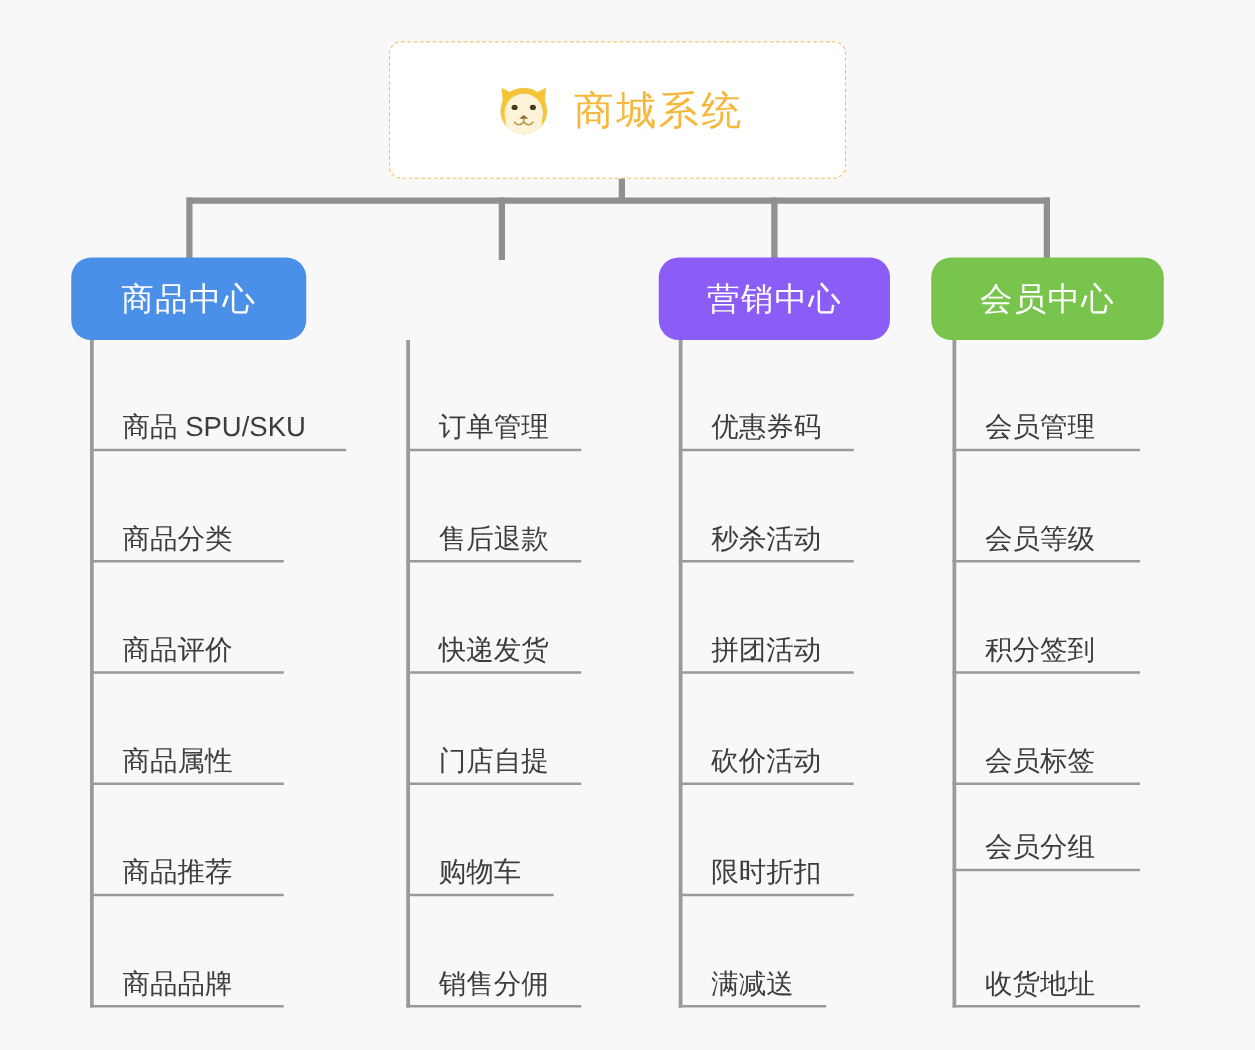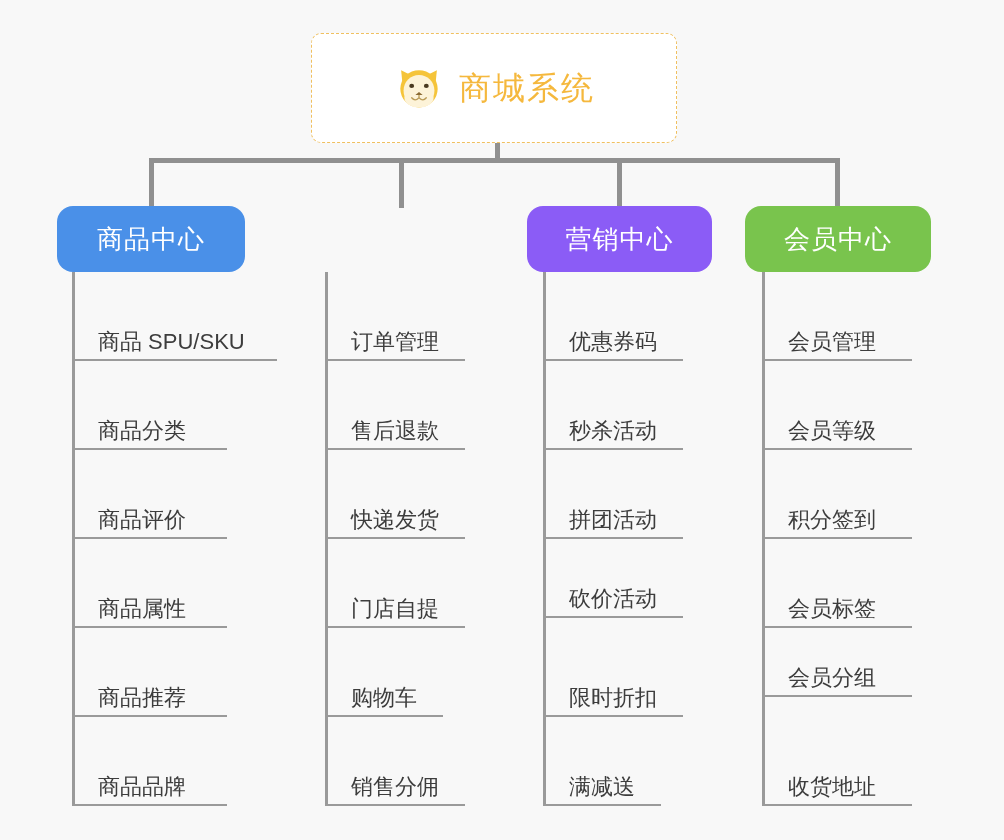--- a/index.html
+++ b/index.html
@@ -199,21 +199,21 @@
     <div class="leaf-spine" style="height:534px;"></div>
     <div class="leaf-item" style="top:0px; width:140px;">
       <span class="leaf-text">优惠券码</span>
     </div>
     <div class="leaf-item" style="top:89px; width:140px;">
       <span class="leaf-text">秒杀活动</span>
     </div>
     <div class="leaf-item" style="top:178px; width:140px;">
       <span class="leaf-text">拼团活动</span>
     </div>
-    <div class="leaf-item" style="top:257px; width:140px;text-align:center;">
+    <div class="leaf-item" style="top:267px; width:140px;text-align:center;">
       <span class="leaf-text">砍价活动</span>
     </div>
     <div class="leaf-item" style="top:356px; width:140px;">
       <span class="leaf-text">限时折扣</span>
     </div>
     <div class="leaf-item" style="top:445px; width:118px;">
       <span class="leaf-text">满减送</span>
     </div>
   </div>
 

